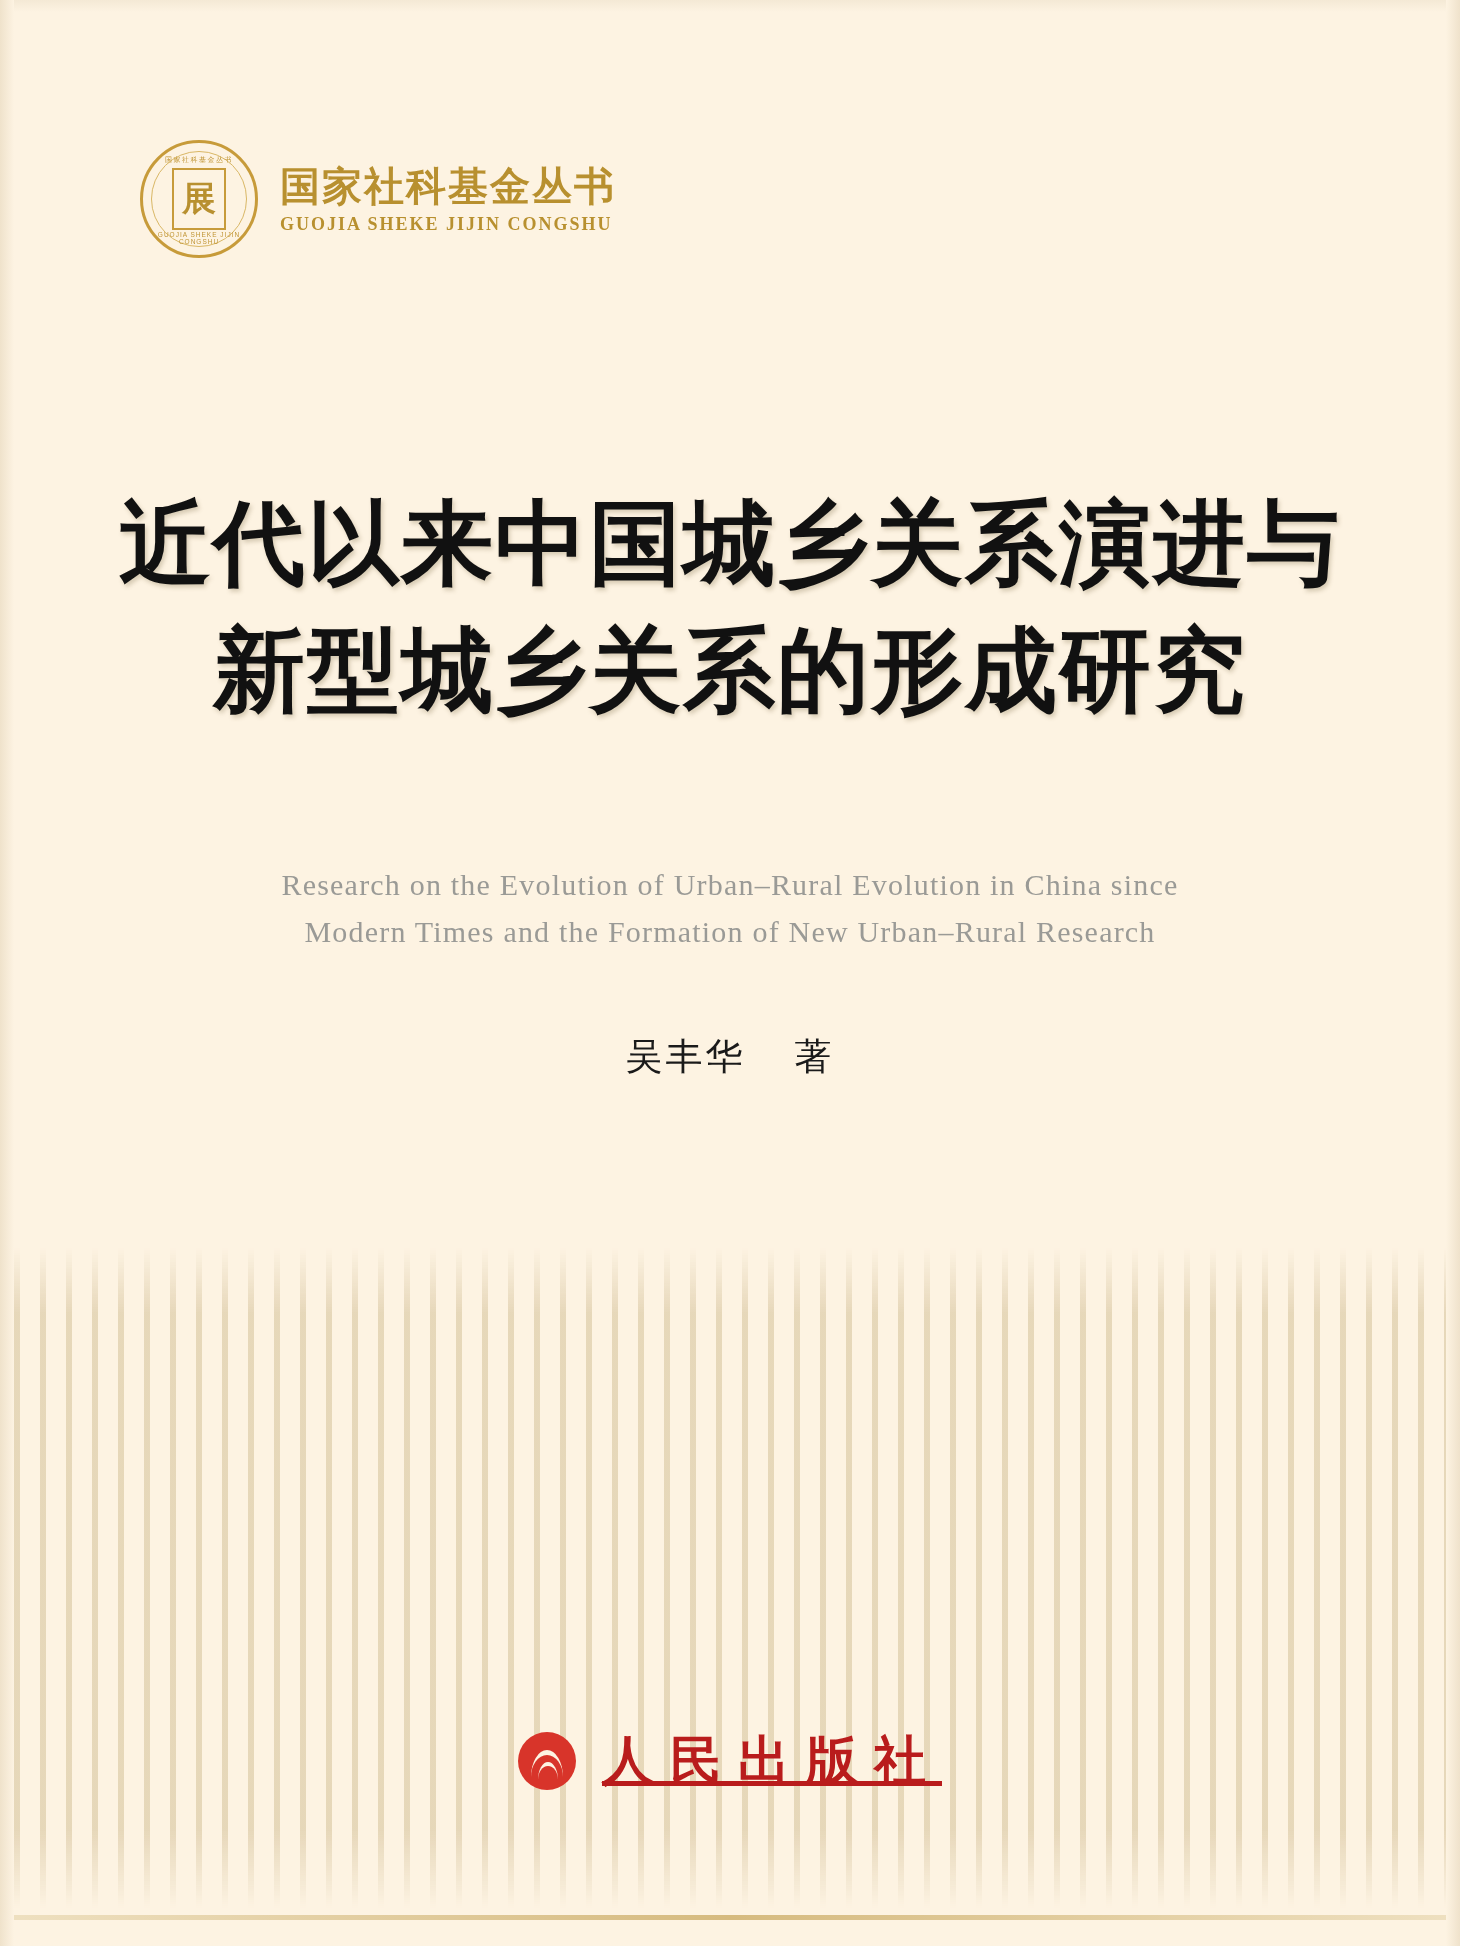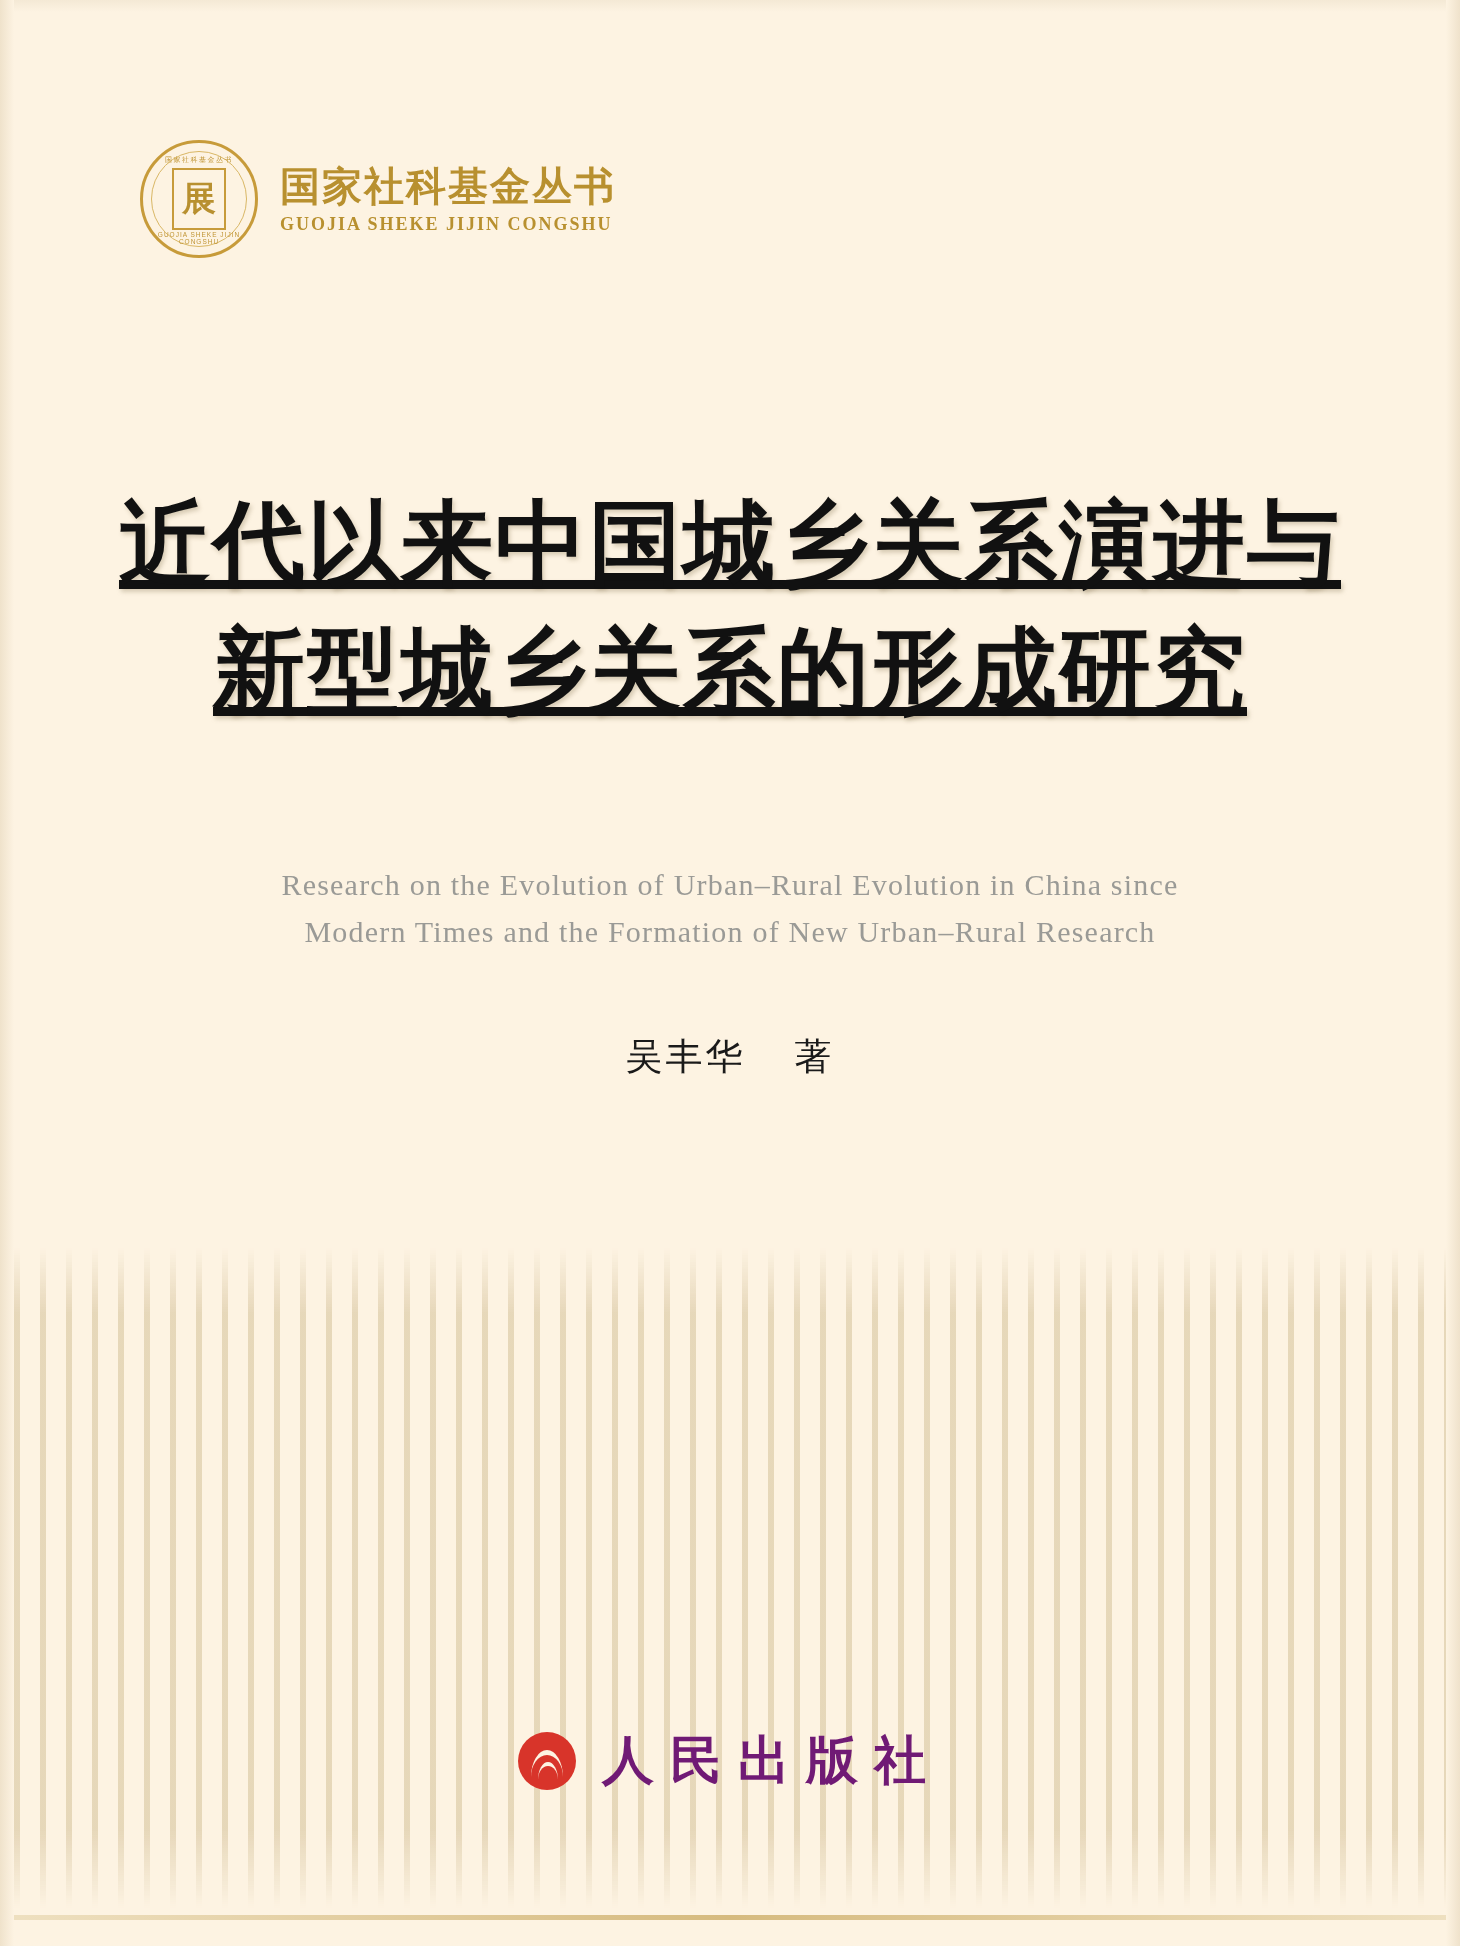--- a/index.html
+++ b/index.html
@@ -119,21 +119,20 @@
     text-align: center;
   }
   .title-line {
     font-family: "DejaVu Serif", serif;
     font-weight: 700;
     font-size: 92px;
     line-height: 1.38;
     color: #111111;
     letter-spacing: 2px;
     text-shadow: 2px 3px 4px rgba(120,100,60,0.28);
-    text-decoration: underline;
   }
 
   .subtitle {
     position: absolute;
     left: 150px;
     right: 150px;
     top: 862px;
     text-align: center;
     color: #9a9a96;
     font-family: "Liberation Serif", serif;
@@ -208,23 +207,24 @@
     top: 30px;
     width: 20px;
     height: 14px;
     border-top: 4px solid #fdf3e2;
     border-radius: 50% 50% 0 0 / 100% 100% 0 0;
   }
   .pub-name {
     font-family: "DejaVu Serif", serif;
     font-weight: 700;
     font-size: 52px;
-    color: #701a75;
+    color: #b91c1c;
     letter-spacing: 16px;
     padding-left: 8px;
+    text-decoration: underline;
   }
 
   .bottom-rule {
     position: absolute;
     left: 14px;
     right: 14px;
     bottom: 26px;
     height: 5px;
     background: linear-gradient(to right, #e9d9b4, #c9a85e, #e9d9b4);
     opacity: .75;

